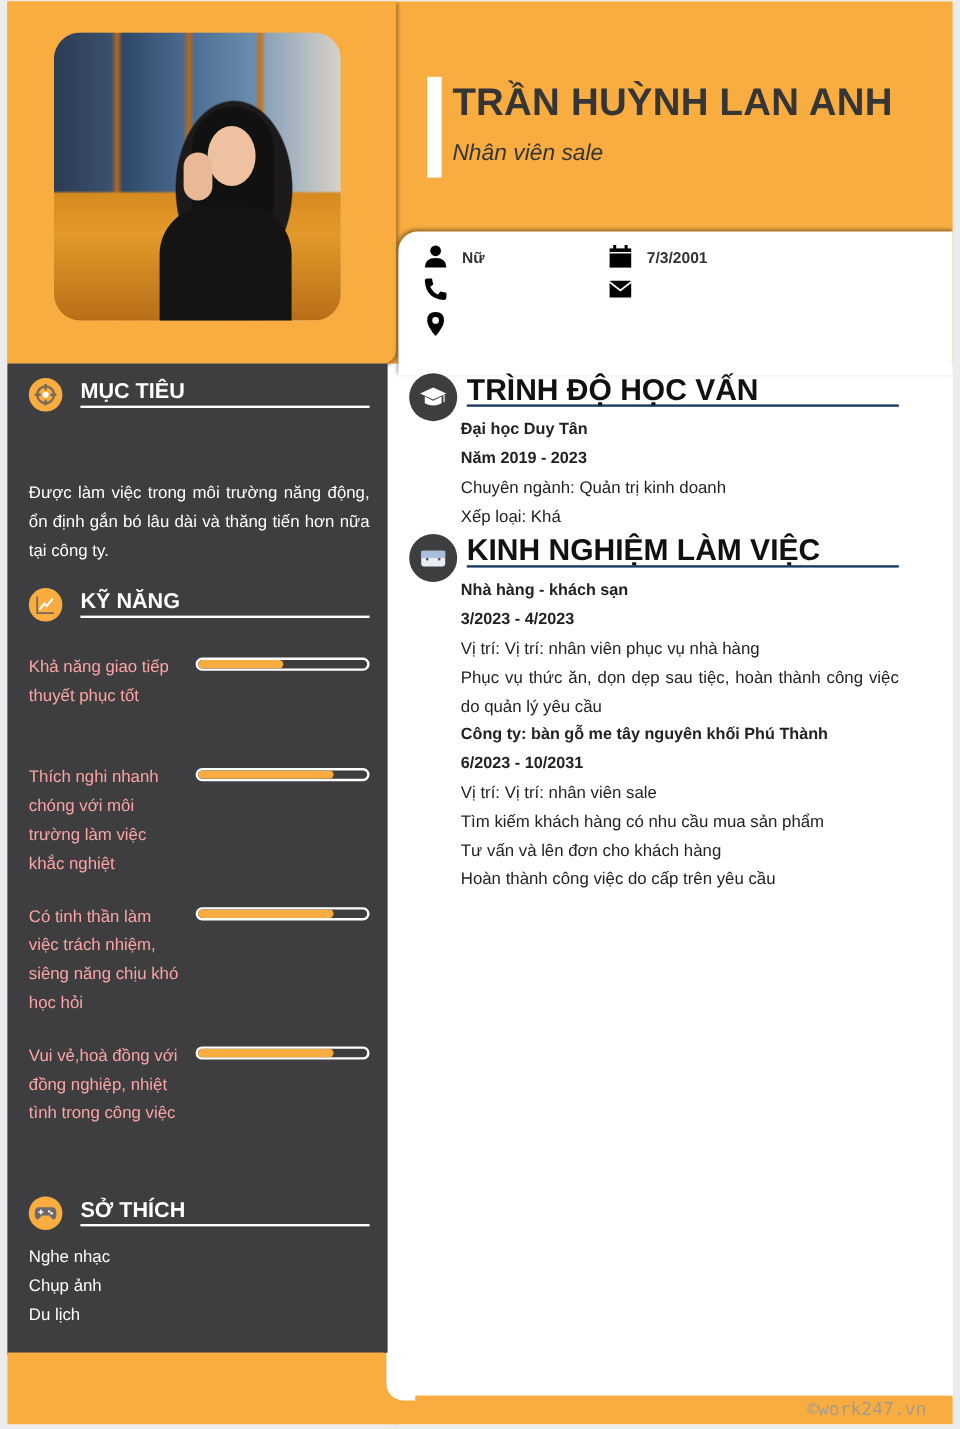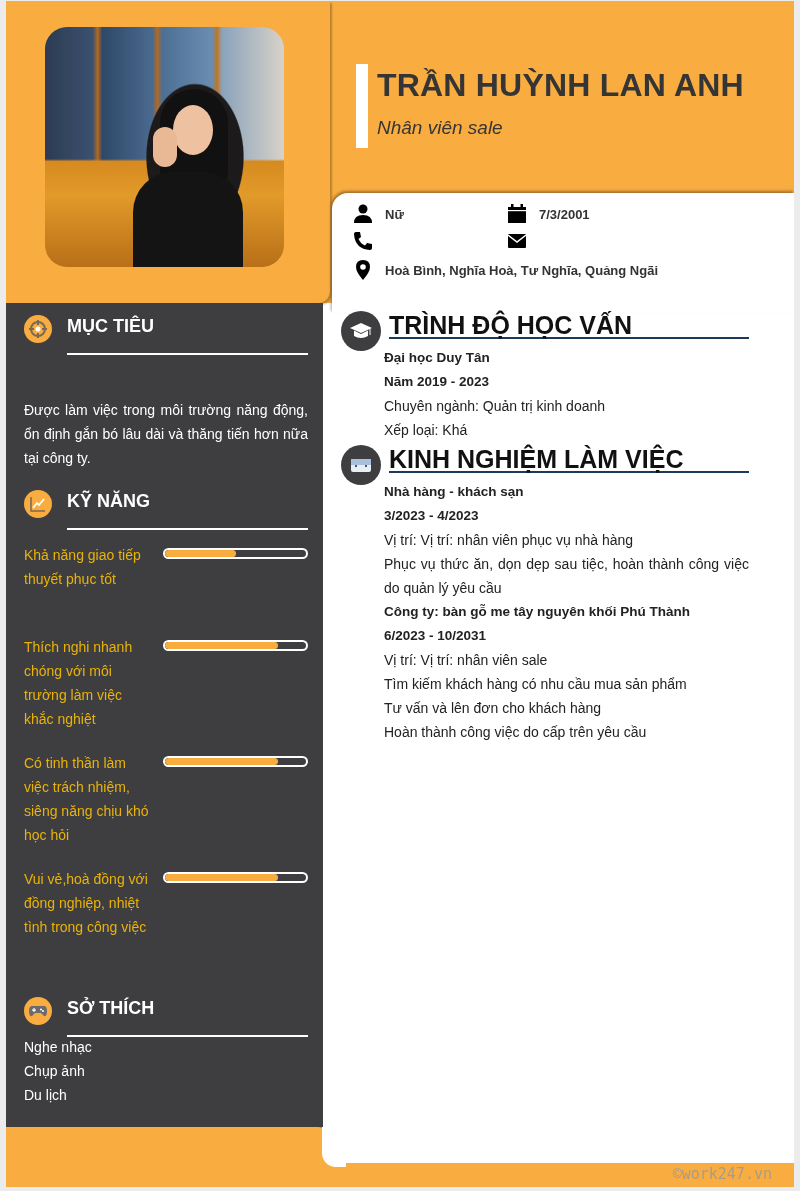--- a/index.html
+++ b/index.html
@@ -34,23 +34,23 @@
   .job-title { position: absolute; left: 371px; top: 116px; font-size: 19px; font-style: italic; color: #353535; white-space: nowrap; }
 
   
   .contact-item { position: absolute; display: flex; align-items: center; font-size: 13px; color: #333; white-space: nowrap; font-weight: bold; }
   .contact-item svg { width: 20px; height: 20px; margin-right: 12px; flex-shrink: 0; }
 
   
   .sidebar { position: absolute; left: 0; top: 302px; width: 317px; height: 826px; background: #3e3e40; }
   .sb-section-head { position: absolute; left: 18px; display: flex; align-items: flex-start; }
   .sb-icon { width: 28px; height: 28px; border-radius: 50%; background: #f9ad40; display: flex; align-items: center; justify-content: center; }
-  .sb-title { position: absolute; left: 43px; top: 0; width: 241px; font-size: 18px; font-weight: bold; color: #ffffff; padding-bottom: 16px; border-bottom: 2px solid #ffffff; white-space: nowrap; line-height: 22px; }
+  .sb-title { position: absolute; left: 43px; top: 0; width: 241px; font-size: 18px; font-weight: bold; color: #ffffff; padding-bottom: 1px; border-bottom: 2px solid #ffffff; white-space: nowrap; line-height: 22px; }
   .sb-text { position: absolute; left: 18px; width: 284px; font-size: 14px; color: #ffffff; line-height: 24px; text-align: justify; }
-  .skill-label { position: absolute; left: 18px; width: 130px; font-size: 14px; color: #eab308; line-height: 24px; }
+  .skill-label { position: absolute; left: 18px; width: 130px; font-size: 14px; color: #fca5a5; line-height: 24px; }
   .skill-bar { position: absolute; left: 157px; width: 145px; height: 11px; border: 2px solid #ffffff; border-radius: 6px; background: transparent; overflow: hidden; }
   .skill-fill { height: 100%; background: #f9ad40; border-radius: 4px; }
 
   
   .bottom-left { position: absolute; left: 0; top: 1126px; width: 326px; height: 60px; background: #f9ad40; border-top-right-radius: 14px; }
   .bottom-right { position: absolute; left: 320px; top: 1162px; width: 468px; height: 24px; background: #f9ad40; }
   .bottom-curve { position: absolute; left: 316px; top: 1126px; width: 24px; height: 40px; background: #ffffff; border-bottom-left-radius: 14px; }
   .watermark { position: absolute; right: 22px; top: 1164px; font-family: "DejaVu Sans Mono", monospace; font-size: 15px; color: #a79c8a; }
 
   
@@ -108,21 +108,20 @@
         <rect x="1" y="3" width="18" height="14" rx="1" fill="#000"></rect>
         <path d="M1 4 L10 11 L19 4" stroke="#fff" stroke-width="1.5" fill="none"></path>
       </svg>
     <span></span>
   </div>
   <div class="contact-item" style="left:347px; top:259px;">
     <svg viewBox="0 0 20 20">
         <path d="M10 0 Q3 0 3 7 Q3 12 10 20 Q17 12 17 7 Q17 0 10 0 Z" fill="#000"></path>
         <circle cx="10" cy="7" r="2.8" fill="#fff"></circle>
       </svg>
-    <span>Hoà Bình, Nghĩa Hoà, Tư Nghĩa, Quảng Ngãi</span>
   </div>
 
   <div class="sidebar">
 
     <div class="sb-section-head" style="top:12px;">
       <div class="sb-icon">
         <svg width="20" height="20" viewBox="0 0 20 20">
             <circle cx="10" cy="10" r="7" stroke="#7a6a55" stroke-width="2" fill="none"></circle>
             <line x1="10" y1="1" x2="10" y2="6" stroke="#7a6a55" stroke-width="2"></line>
             <line x1="10" y1="14" x2="10" y2="19" stroke="#7a6a55" stroke-width="2"></line>

